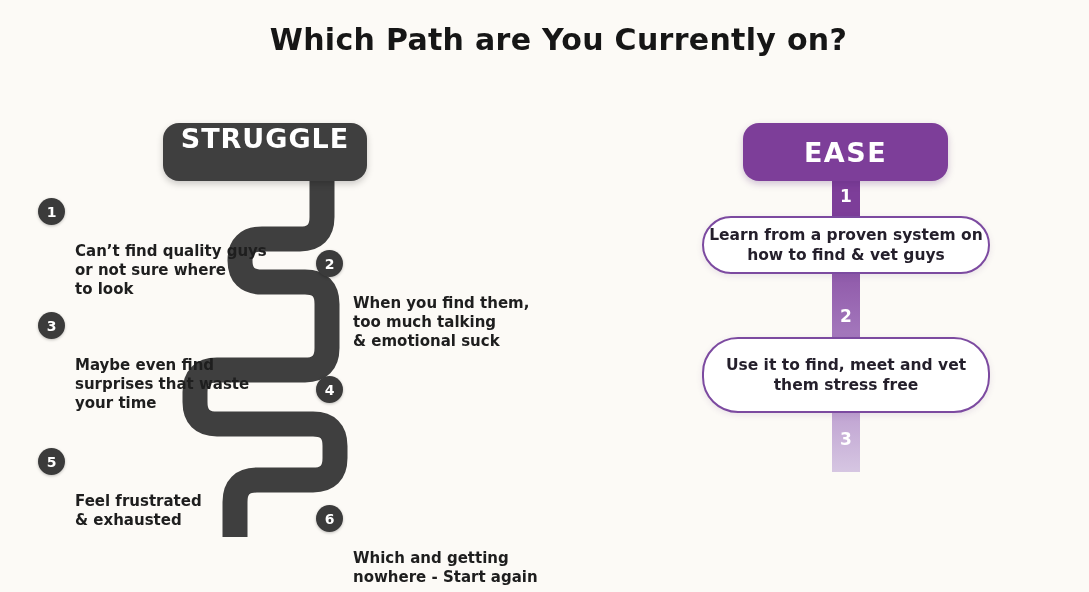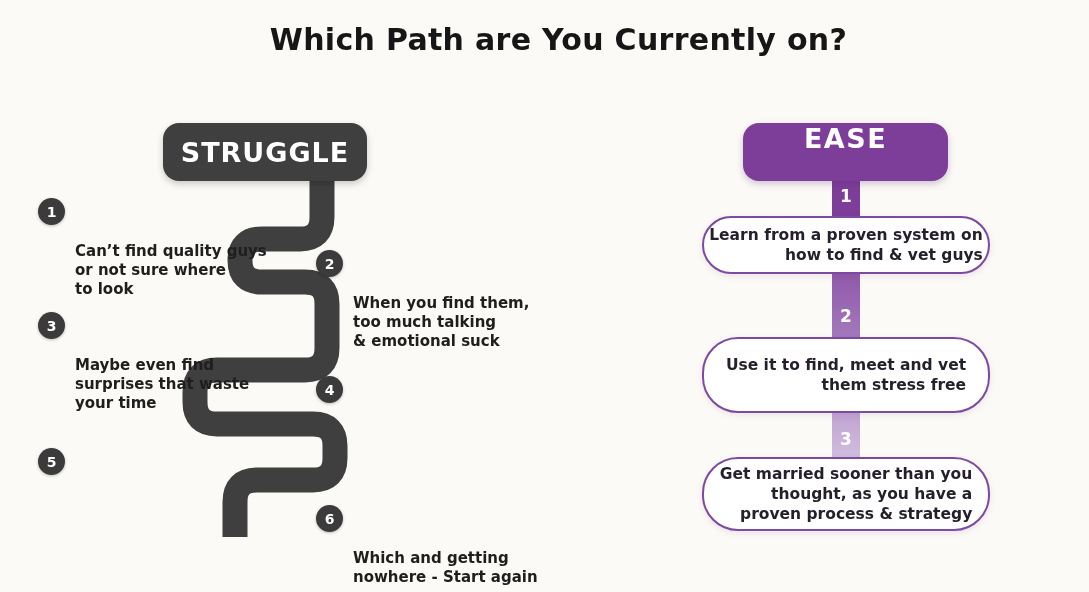--- a/index.html
+++ b/index.html
@@ -11,21 +11,21 @@
   }
   .title{
     position:absolute; top:22px; left:0; right:0; text-align:center;
     font-size:30px; font-weight:800; color:#161616; letter-spacing:.3px;
   }
   
   .snake-svg{ position:absolute; left:0; top:0; z-index:1; }
   .struggle-box{
     position:absolute; left:163px; top:123px; width:204px; height:58px;
     background:#3f3f3f; border-radius:16px; z-index:2;
-    display:flex; align-items:center; justify-content:center;
+    display:flex; align-items:flex-start; justify-content:center;
     color:#ffffff; font-size:27px; font-weight:800; letter-spacing:1px;
     box-shadow:0 3px 7px rgba(0,0,0,.20);
   }
   .s-item{ position:absolute; display:flex; gap:10px; align-items:flex-start; z-index:3; }
   .s-num{
     flex:0 0 27px; width:27px; height:27px; margin-top:4px; border-radius:50%;
     background:#3b3b3b; color:#fff; font-size:14px; font-weight:700;
     display:flex; align-items:center; justify-content:center;
     box-shadow:0 1px 3px rgba(0,0,0,.25);
   }
@@ -37,39 +37,39 @@
   .pos-s1{ left:38px;  top:194px; }
   .pos-s2{ left:316px; top:246px; }
   .pos-s3{ left:38px;  top:308px; }
   .pos-s4{ left:316px; top:372px; }
   .pos-s5{ left:38px;  top:444px; }
   .pos-s6{ left:316px; top:501px; }
   
   .ease-box{
     position:absolute; left:743px; top:123px; width:205px; height:58px;
     background:#7d3e99; border-radius:16px; z-index:3;
-    display:flex; justify-content:center;
+    display:flex; align-items:center; justify-content:center;
     color:#ffffff; font-size:27px; font-weight:800; letter-spacing:1.5px;
     box-shadow:0 3px 7px rgba(80,30,110,.25);
   }
   .connector{
     position:absolute; left:832px; top:180px; width:28px; height:292px; z-index:1;
     background:linear-gradient(180deg,#7d3e99 0%,#7d3e99 12%,#a87ec0 58%,#d6c6e2 100%);
   }
   .c-num{
     position:absolute; left:0; width:28px; text-align:center;
     color:#ffffff; font-size:17px; font-weight:700;
   }
   .pos-c1{ top:6px; }
   .pos-c2{ top:126px; }
   .pos-c3{ top:249px; }
   .pill{
     position:absolute; left:702px; width:288px; z-index:2;
     background:#ffffff; border:2.5px solid #7c4aa0; border-radius:36px;
-    display:flex; align-items:center; justify-content:center; text-align:right;
+    display:flex; align-items:center; justify-content:center; text-align:center;
     font-size:15.5px; font-weight:700; color:#241f2b; line-height:20px;
     white-space:pre-line; box-shadow:0 2px 6px rgba(90,50,120,.12);
     box-sizing:border-box;
   }
   .pos-p1{ top:216px; height:58px; }
   .pos-p2{ top:337px; height:76px; }
   .pos-p3{ top:457px; height:74px; }
 </style>
 </head>
 <body>
@@ -112,20 +112,22 @@
     <div class="s-num">3</div>
     <div class="s-text">Maybe even find
 surprises that waste
 your time</div>
   </div>
   <div class="s-item pos-s4">
     <div class="s-num">4</div>
   </div>
   <div class="s-item pos-s5">
     <div class="s-num">5</div>
+    <div class="s-text">Feel frustrated
+ &amp; exhausted</div>
   </div>
   <div class="s-item pos-s6">
     <div class="s-num">6</div>
     <div class="s-text">Which and getting
 nowhere - Start again</div>
   </div>
 
   <div class="connector">
     <div class="c-num pos-c1">1</div>
     <div class="c-num pos-c2">2</div>
@@ -133,17 +135,14 @@
   </div>
 
   <div class="ease-box">
     <span>EASE</span>
   </div>
 
   <div class="pill pos-p1">Learn from a proven system on
 how to find &amp; vet guys</div>
   <div class="pill pos-p2">Use it to find, meet and vet
 them stress free</div>
-  <div class="pill pos-p3">Get married sooner than you
-thought, as you have a
-proven process &amp; strategy</div>
 
 </div>
 
 </body></html>

